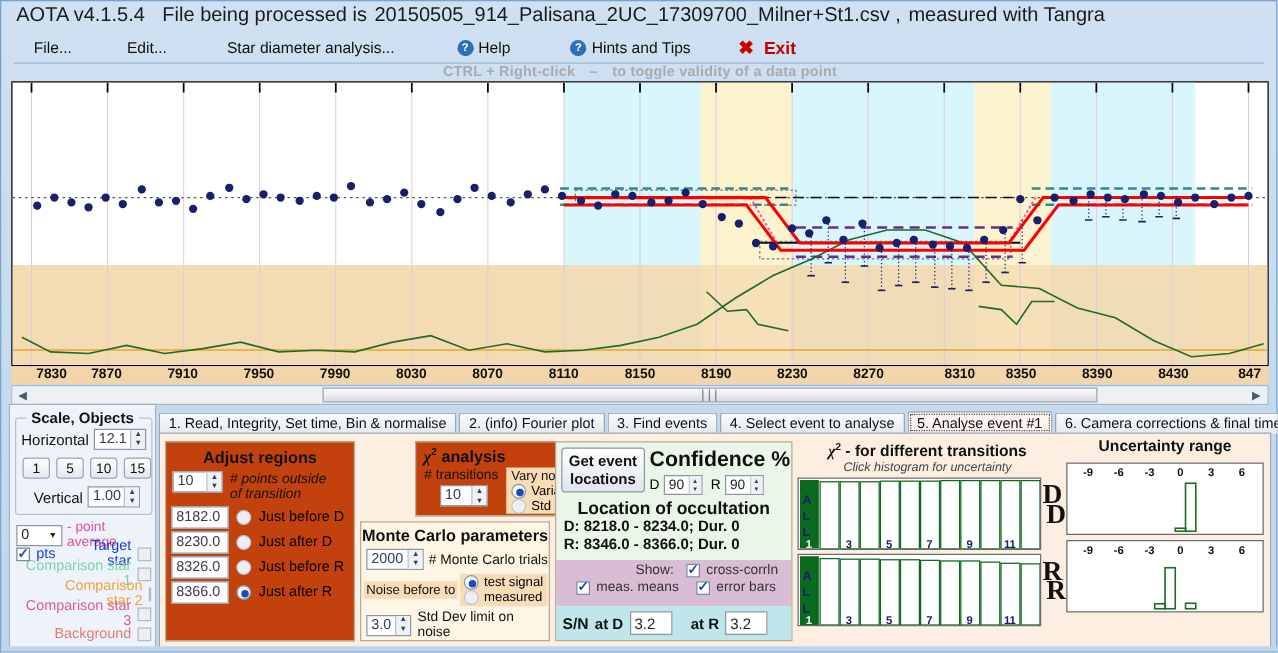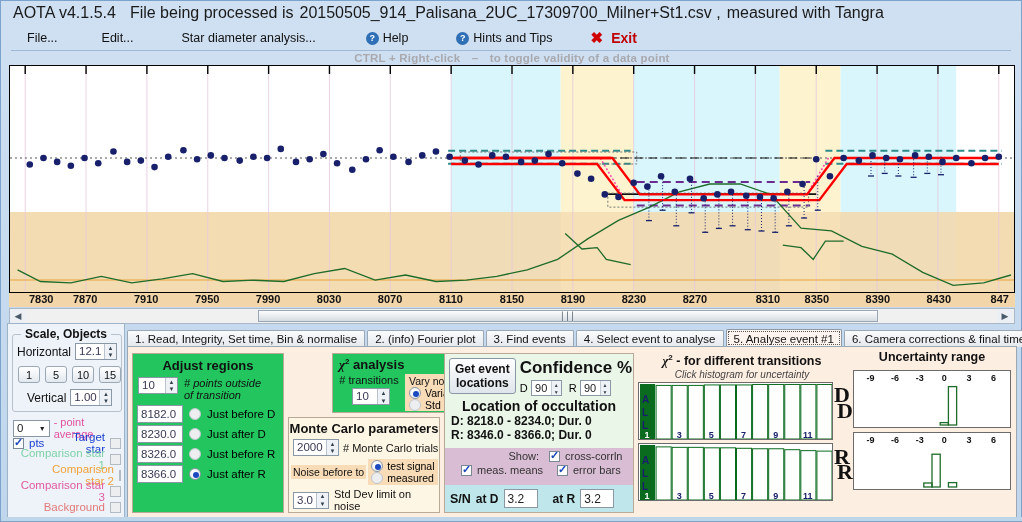--- a/index.html
+++ b/index.html
@@ -144,21 +144,21 @@
     background:#fdf4ef; border-color:#8c99a6; height:18px;
     outline:1px dotted #555; outline-offset:-3px;
   }
 
   
   #tabpage {
     position:absolute; left:126px; top:345px; width:890px; height:173px;
     background:#fdeee2; border:1px solid #9aa7b4;
   }
 
-  .panel { position:absolute; border:1px solid #b9aa98; background:#22c55e; }
+  .panel { position:absolute; border:1px solid #b9aa98; background:#c2410c; }
 
   
   #p-adjust { left:4px; top:6px; width:152px; height:160px; }
   .ptitle { font-size:13px; font-weight:bold; color:#111; text-align:center; }
   .regrow { display:flex; align-items:center; gap:6px; margin:2px 0 0 4px; }
   .regval {
     width:46px; height:18px; border:1px solid #8a98a6; background:#fff;
     font-size:11.5px; color:#3a3a55; display:flex; align-items:center; padding-left:3px;
   }
   .radio {

